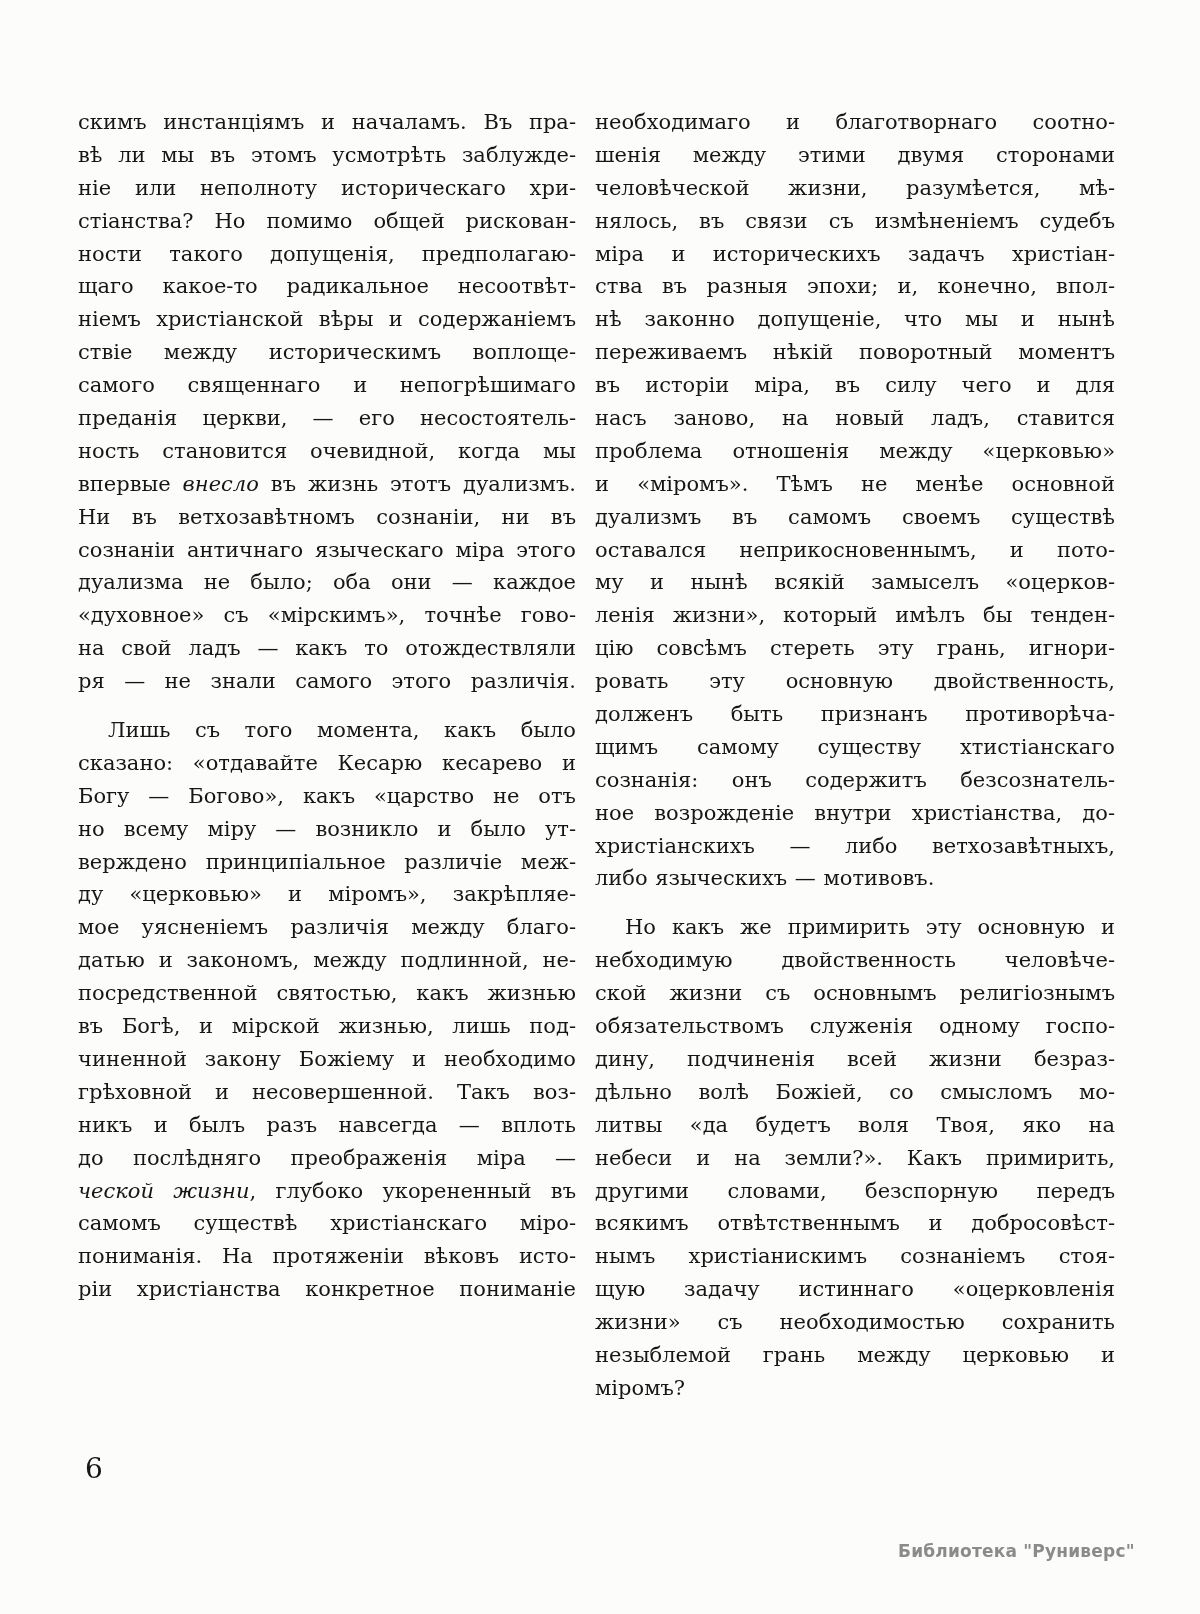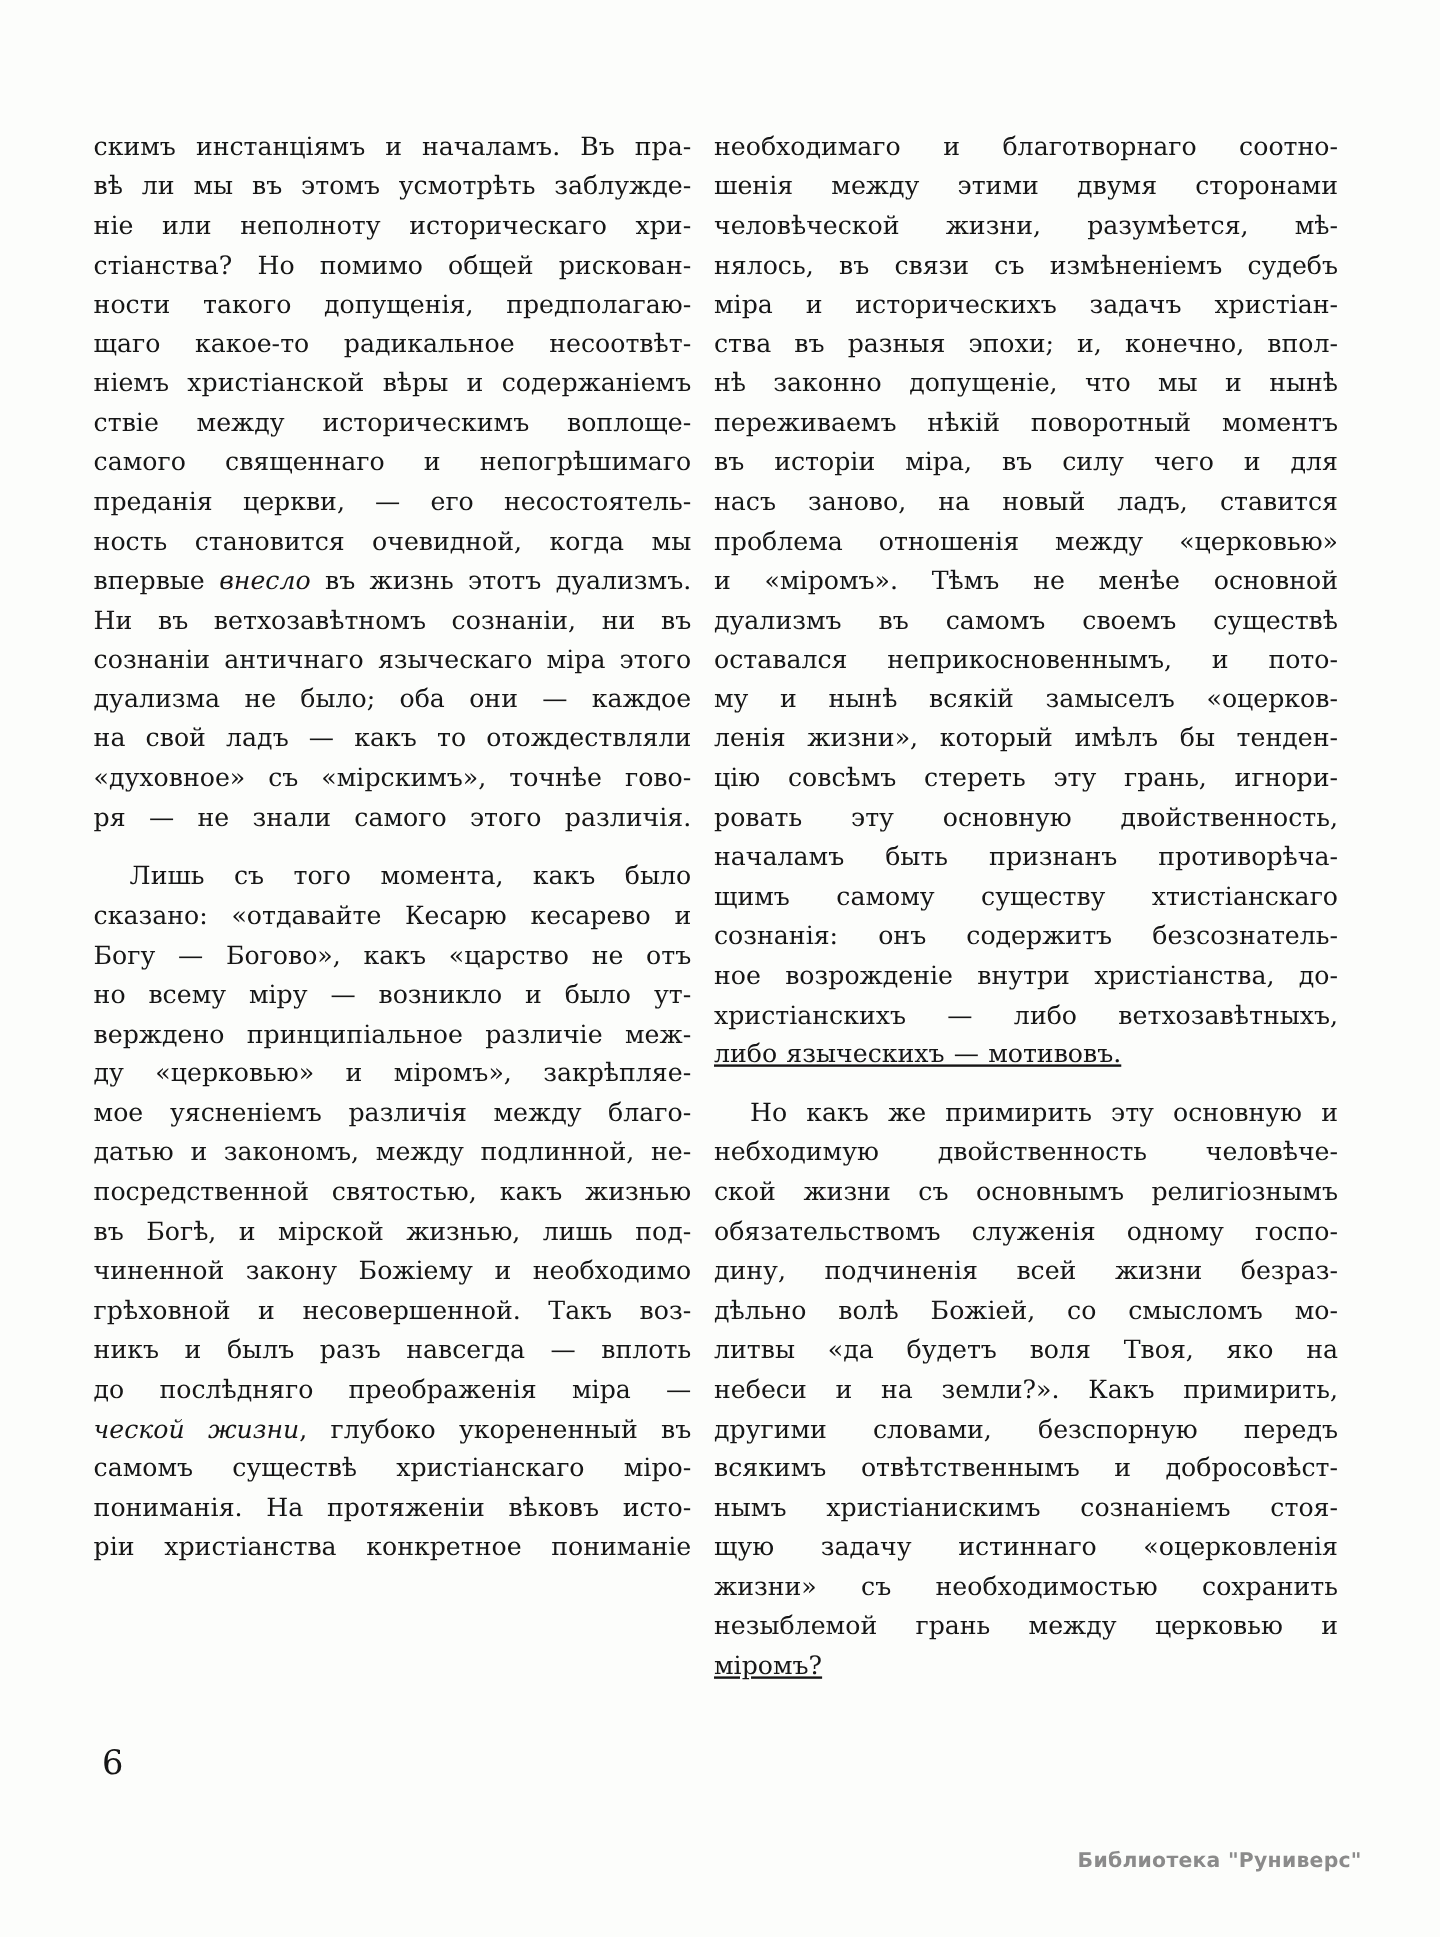--- a/index.html
+++ b/index.html
@@ -29,21 +29,20 @@
     font-size: 21px;
     line-height: 32.9px;
     height: 32.9px;
     text-align: justify;
     text-align-last: justify;
     word-spacing: 1px;
   }
   .line.short {
     text-align: right;
     text-align-last: left;
-    text-decoration: underline;
   }
   .line.indent {
     text-indent: 30px;
     margin-top: 16px;
   }
   .line em {
     font-style: italic;
     font-family: "DejaVu Serif", serif;
   }
   .page-number {
@@ -77,22 +76,22 @@
       <div class="line">щаго какое-то радикальное несоотвѣт-</div>
       <div class="line">ніемъ христіанской вѣры и содержаніемъ</div>
       <div class="line">ствіе между историческимъ воплоще-</div>
       <div class="line">самого священнаго и непогрѣшимаго</div>
       <div class="line">преданія церкви, — его несостоятель-</div>
       <div class="line">ность становится очевидной, когда мы</div>
       <div class="line">впервые <em>внесло</em> въ жизнь этотъ дуализмъ.</div>
       <div class="line">Ни въ ветхозавѣтномъ сознаніи, ни въ</div>
       <div class="line">сознаніи античнаго языческаго міра этого</div>
       <div class="line">дуализма не было; оба они — каждое</div>
+      <div class="line">«духовное» съ «мірскимъ», точнѣе гово-</div>
       <div class="line">на свой ладъ — какъ то отождествляли</div>
-      <div class="line">«духовное» съ «мірскимъ», точнѣе гово-</div>
       <div class="line">ря — не знали самого этого различія.</div>
       <div class="line indent">Лишь съ того момента, какъ было</div>
       <div class="line">сказано: «отдавайте Кесарю кесарево и</div>
       <div class="line">Богу — Богово», какъ «царство не отъ</div>
       <div class="line">но всему міру — возникло и было ут-</div>
       <div class="line">верждено принципіальное различіе меж-</div>
       <div class="line">ду «церковью» и міромъ», закрѣпляе-</div>
       <div class="line">мое уясненіемъ различія между благо-</div>
       <div class="line">датью и закономъ, между подлинной, не-</div>
       <div class="line">посредственной святостью, какъ жизнью</div>
@@ -118,21 +117,21 @@
       <div class="line">въ исторіи міра, въ силу чего и для</div>
       <div class="line">насъ заново, на новый ладъ, ставится</div>
       <div class="line">проблема отношенія между «церковью»</div>
       <div class="line">и «міромъ». Тѣмъ не менѣе основной</div>
       <div class="line">дуализмъ въ самомъ своемъ существѣ</div>
       <div class="line">оставался неприкосновеннымъ, и пото-</div>
       <div class="line">му и нынѣ всякій замыселъ «оцерков-</div>
       <div class="line">ленія жизни», который имѣлъ бы тенден-</div>
       <div class="line">цію совсѣмъ стереть эту грань, игнори-</div>
       <div class="line">ровать эту основную двойственность,</div>
-      <div class="line">началамъ быть признанъ противорѣча-</div>
+      <div class="line">долженъ быть признанъ противорѣча-</div>
       <div class="line">щимъ самому существу хтистіанскаго</div>
       <div class="line">сознанія: онъ содержитъ безсознатель-</div>
       <div class="line">ное возрожденіе внутри христіанства, до-</div>
       <div class="line">христіанскихъ — либо ветхозавѣтныхъ,</div>
       <div class="line short">либо языческихъ — мотивовъ.</div>
       <div class="line indent">Но какъ же примирить эту основную и</div>
       <div class="line">небходимую двойственность человѣче-</div>
       <div class="line">ской жизни съ основнымъ религіознымъ</div>
       <div class="line">обязательствомъ служенія одному госпо-</div>
       <div class="line">дину, подчиненія всей жизни безраз-</div>

